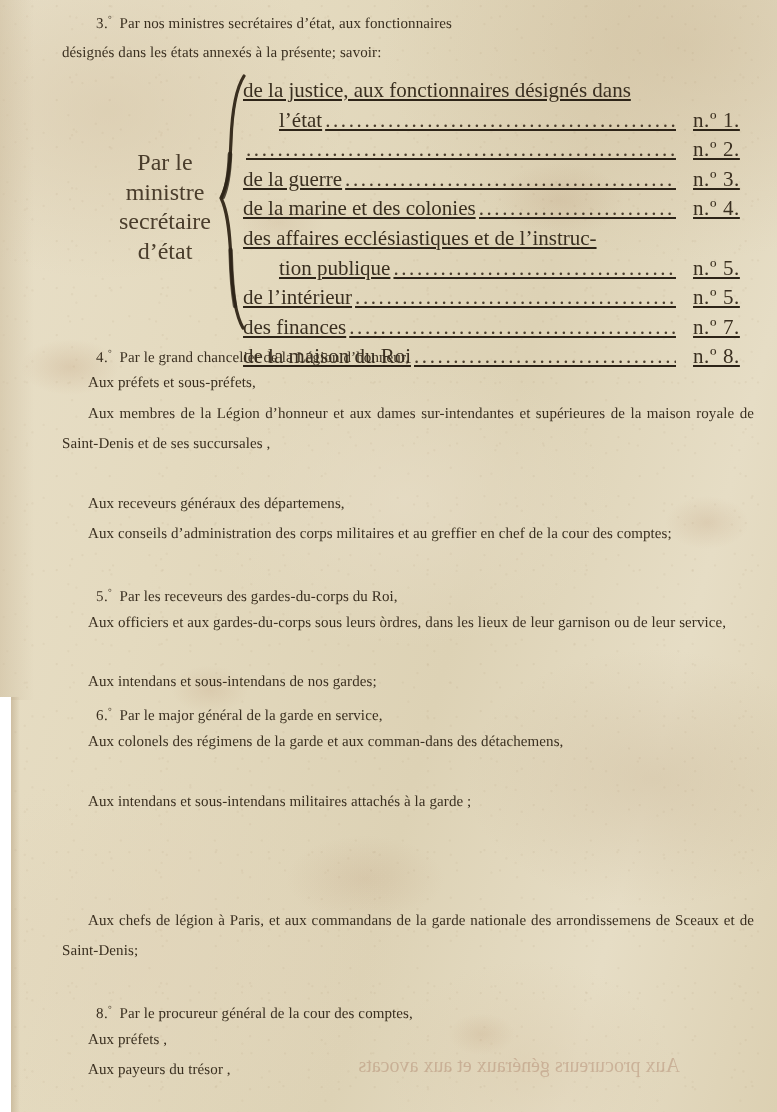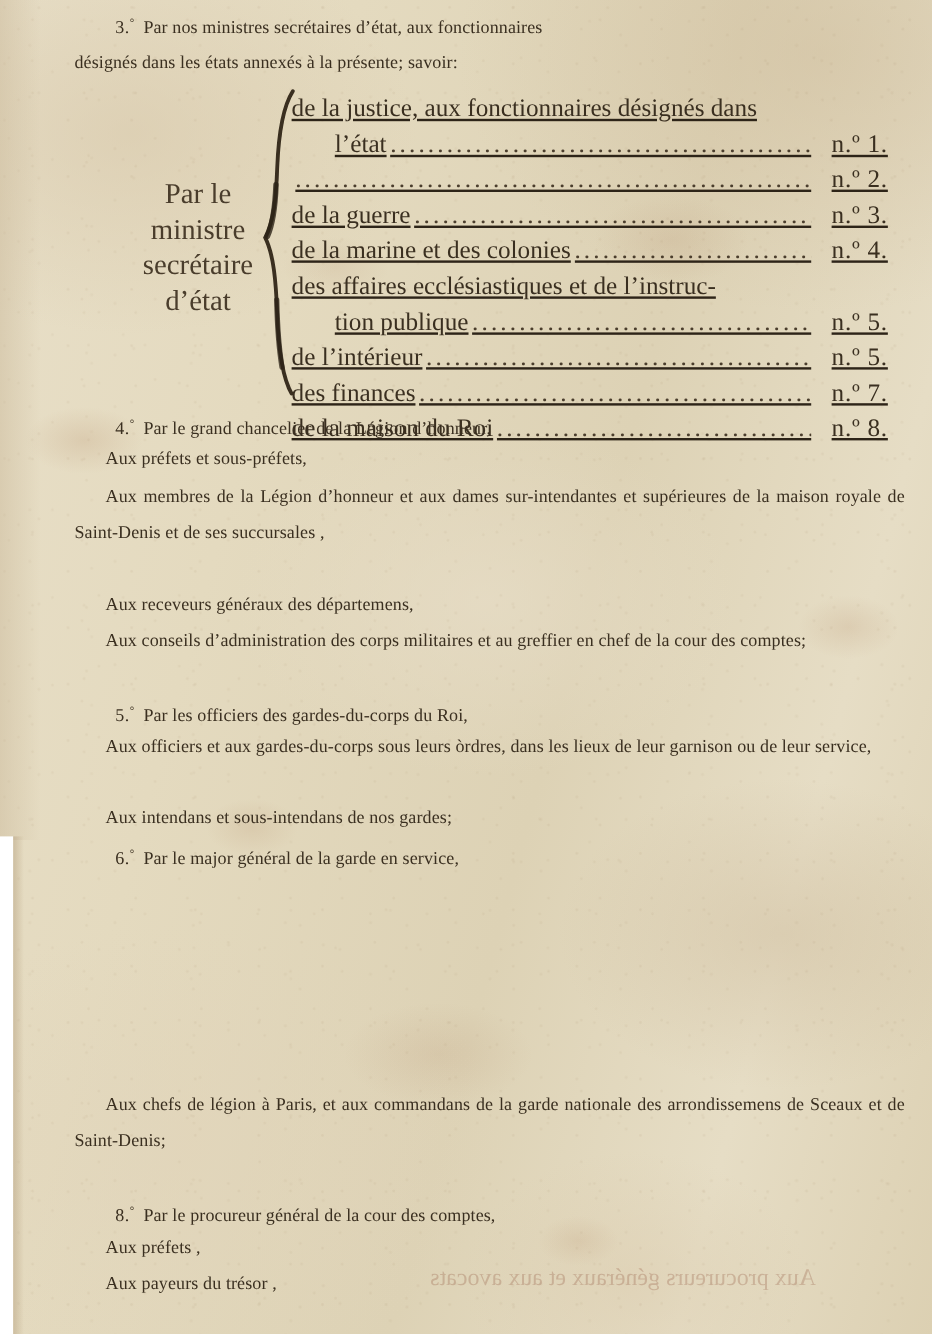--- a/index.html
+++ b/index.html
@@ -307,36 +307,42 @@
 
     <div class="blk" style="left:62px; top:490px; width:692px;">
       <span class="ind-sm"></span><span>Aux receveurs généraux des départemens,</span>
     </div>
 
     <div class="blk justify" style="left:62px; top:520px; width:692px;">
       <span class="ind-sm"></span><span>Aux conseils d’administration des corps militaires et au greffier en chef de la cour des comptes;</span>
     </div>
 
     <div class="blk" style="left:62px; top:579px; width:692px;">
-      <span class="ind"></span><span class="num">5.</span><sup class="deg">°</sup>&nbsp;&nbsp;<span>Par les officiers des gardes-du-corps du Roi,</span>
+      <span class="ind"></span><span class="num">5.</span><sup class="deg">°</sup>&nbsp;&nbsp;<span>Par les receveurs des gardes-du-corps du Roi,</span>
     </div>
 
     <div class="blk justify" style="left:62px; top:609px; width:692px;">
       <span class="ind-sm"></span><span>Aux officiers et aux gardes-du-corps sous leurs òrdres, dans les lieux de leur garnison ou de leur service,</span>
     </div>
 
     <div class="blk" style="left:62px; top:668px; width:692px;">
       <span class="ind-sm"></span><span>Aux intendans et sous-intendans de nos gardes;</span>
     </div>
 
     <div class="blk" style="left:62px; top:698px; width:692px;">
       <span class="ind"></span><span class="num">6.</span><sup class="deg">°</sup>&nbsp;&nbsp;<span>Par le major général de la garde en service,</span>
     </div>
 
-
+    <div class="blk justify" style="left:62px; top:728px; width:692px;">
+      <span class="ind-sm"></span><span>Aux colonels des régimens de la garde et aux comman-dans des détachemens,</span>
+    </div>
+
+    <div class="blk justify" style="left:62px; top:788px; width:692px;">
+      <span class="ind-sm"></span><span>Aux intendans et sous-intendans militaires attachés à la garde ;</span>
+    </div>
 
 
     <div class="blk justify" style="left:62px; top:907px; width:692px;">
       <span class="ind-sm"></span><span>Aux chefs de légion à Paris, et aux commandans de la garde nationale des arrondissemens de Sceaux et de Saint-Denis;</span>
     </div>
 
     <div class="blk" style="left:62px; top:996px; width:692px;">
       <span class="ind"></span><span class="num">8.</span><sup class="deg">°</sup>&nbsp;&nbsp;<span>Par le procureur général de la cour des comptes,</span>
     </div>
 

